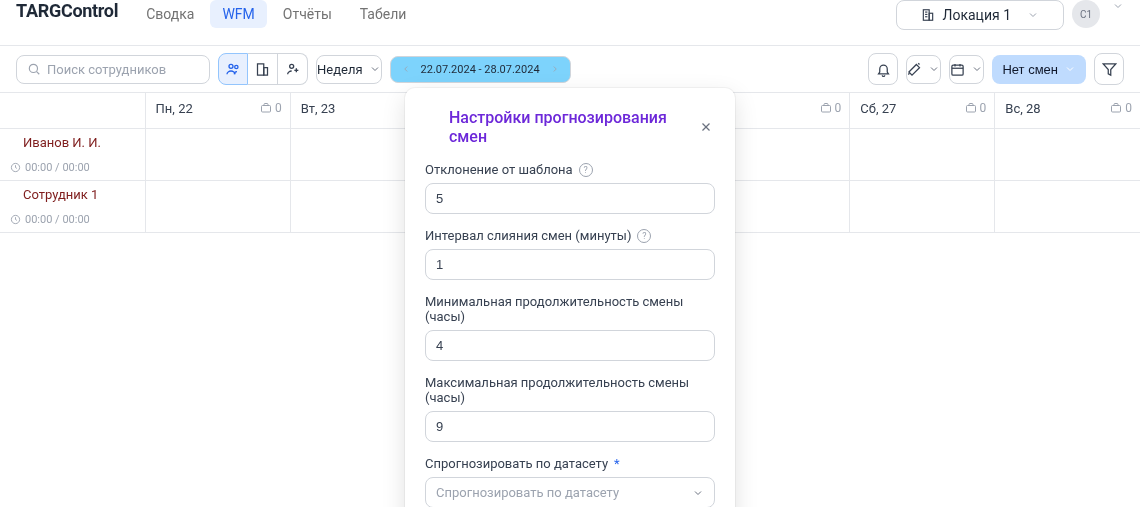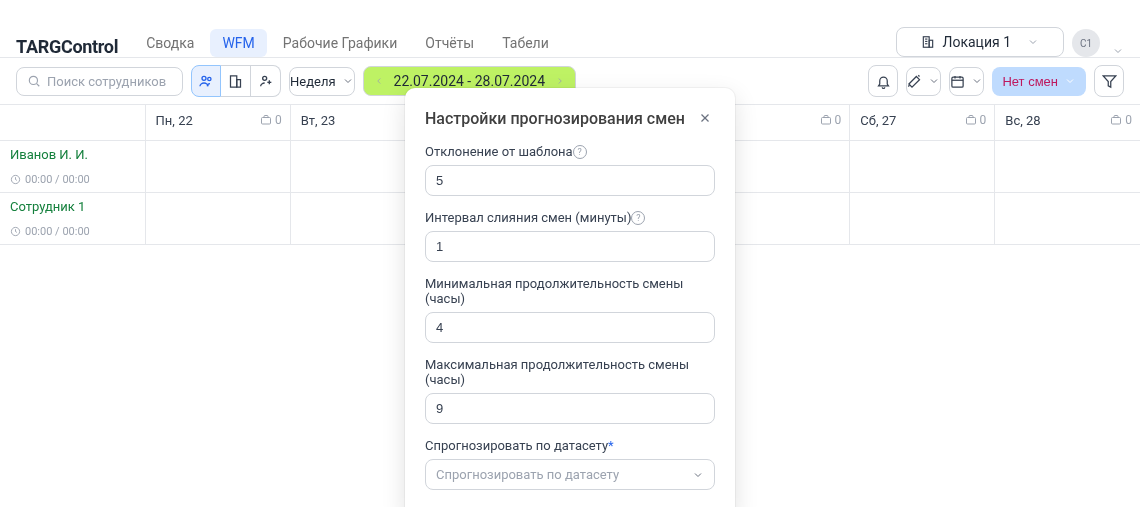--- a/index.html
+++ b/index.html
@@ -9,24 +9,24 @@
       color: #1f2937;
       background: #fff;
       width: 1140px;
       height: 507px;
       overflow: hidden;
       position: relative;
     }
     
     
     .header {
-      height: 58px;
+      height: 46px;
       border-bottom: 1px solid #e5e7eb;
       display: flex;
-      align-items: flex-end;
+      align-items: flex-start;
       padding: 0 16px;
       gap: 8px;
     }
     .logo {
       font-size: 18px;
       font-weight: 700;
       letter-spacing: -0.3px;
       margin-right: 8px;
     }
     .nav {
@@ -83,21 +83,21 @@
       padding: 0 16px;
       gap: 8px;
     }
     .search-input {
       display: flex;
       align-items: center;
       gap: 6px;
       border: 1px solid #d1d5db;
       border-radius: 8px;
       padding: 6px 10px;
-      width: 167px;
+      width: 194px;
       color: #9ca3af;
       font-size: 13px;
     }
     .icon-btn {
       width: 30px;
       height: 32px;
       border: 1px solid #d1d5db;
       border-radius: 8px;
       display: flex;
       align-items: center;
@@ -129,28 +129,28 @@
       font-size: 13px;
     }
     .date-range {
       display: flex;
       align-items: center;
       gap: 10px;
       border: 1px solid #d1d5db;
       border-radius: 8px;
       padding: 6px 10px;
       cursor: pointer;
-      background: #bef264;
-      font-size: 14px;
+      background: #7dd3fc;
+      font-size: 11px;
     }
     .date-range .arrow { color: #9ca3af; cursor: pointer; }
     .toolbar-spacer { flex: 1; }
     .btn-noshift {
       background: #bfdbfe;
-      color: #be185d;
+      color: #0f172a;
       border: none;
       border-radius: 8px;
       padding: 7px 10px;
       font-size: 13px;
       display: flex;
       align-items: center;
       gap: 6px;
       cursor: pointer;
     }
     
@@ -193,21 +193,22 @@
       font-size: 12px;
     }
     .grid td {
       height: 44px;
     }
     .employee-cell {
       padding: 6px 10px;
     }
     .employee-name {
       font-size: 13px;
-      color: #15803d;
+      color: #7f1d1d;
+      margin-left: 13px;
     }
     .employee-time {
       font-size: 11px;
       color: #9ca3af;
       display: flex;
       align-items: center;
       gap: 4px;
       margin-top: 11px;
     }
     .open-shifts-cell {
@@ -245,42 +246,43 @@
     }
     .modal-header {
       display: flex;
       align-items: center;
       justify-content: space-between;
       margin-bottom: 16px;
     }
     .modal-title {
       font-size: 16px;
       font-weight: 500;
-      color: #404040;
+      color: #6d28d9;
+      margin-left: 24px;
     }
     .modal-close {
       cursor: pointer;
       color: #6b7280;
       font-size: 16px;
       width: 20px;
       height: 20px;
       display: flex;
       align-items: center;
       justify-content: center;
     }
     .form-group {
       margin-bottom: 14px;
     }
     .form-label {
       font-size: 13px;
       color: #374151;
       margin-bottom: 6px;
       display: flex;
       align-items: center;
-      gap: 0;
+      gap: 6px;
     }
     .form-label .req { color: #2563eb; }
     .form-input {
       width: 100%;
       border: 1px solid #d1d5db;
       border-radius: 8px;
       padding: 7px 10px;
       font-size: 13px;
       color: #374151;
       background: #fff;
@@ -322,21 +324,20 @@
     svg { display: block; }
   </style>
 </head>
 <body>
 
 <div class="header">
   <div class="logo">TARGControl</div>
   <div class="nav">
     <div class="nav-item">Сводка</div>
     <div class="nav-item active">WFM</div>
-    <div class="nav-item">Рабочие Графики</div>
     <div class="nav-item">Отчёты</div>
     <div class="nav-item">Табели</div>
   </div>
   <div class="location-btn">
     <span>
       <svg width="14" height="14" viewBox="0 0 24 24" fill="none" stroke="#374151" stroke-width="2">
           <rect x="4" y="3" width="10" height="18"></rect>
           <rect x="14" y="9" width="6" height="12"></rect>
           <line x1="7" y1="7" x2="11" y2="7"></line>
           <line x1="7" y1="11" x2="11" y2="11"></line>

